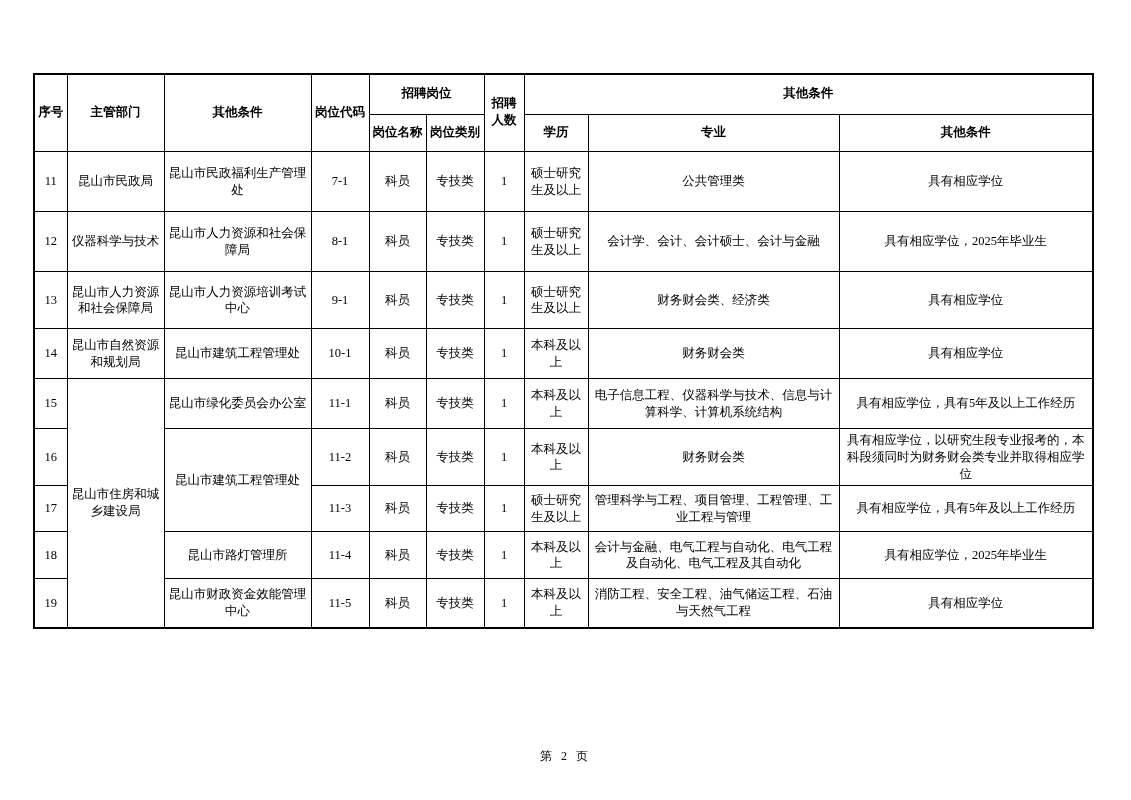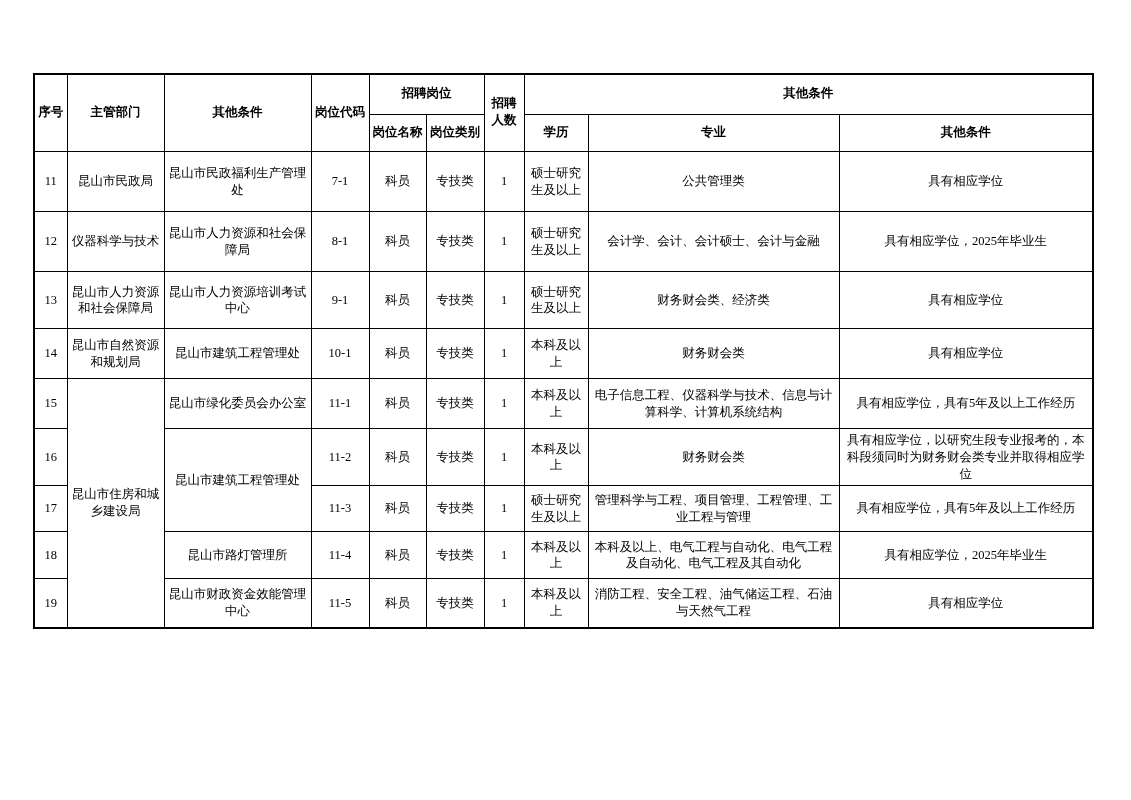--- a/index.html
+++ b/index.html
@@ -179,32 +179,33 @@
     </tr>
 
     <tr style="height:47px">
       <td>18</td>
       <td>昆山市路灯管理所</td>
       <td>11-4</td>
       <td>科员</td>
       <td>专技类</td>
       <td>1</td>
       <td>本科及以上</td>
-      <td>本科及以上、电气工程与自动化、电气工程及自动化、电气工程及其自动化</td>
+      <td>会计与金融、电气工程与自动化、电气工程及自动化、电气工程及其自动化</td>
       <td>具有相应学位，2025年毕业生</td>
     </tr>
 
     <tr style="height:49px">
       <td>19</td>
       <td>昆山市财政资金效能管理中心</td>
       <td>11-5</td>
       <td>科员</td>
       <td>专技类</td>
       <td>1</td>
       <td>本科及以上</td>
       <td>消防工程、安全工程、油气储运工程、石油与天然气工程</td>
       <td>具有相应学位</td>
     </tr>
   </tbody>
     </table>
 
+  <div class="footer">第 2 页</div>
 
 </div>
 
 </body></html>

